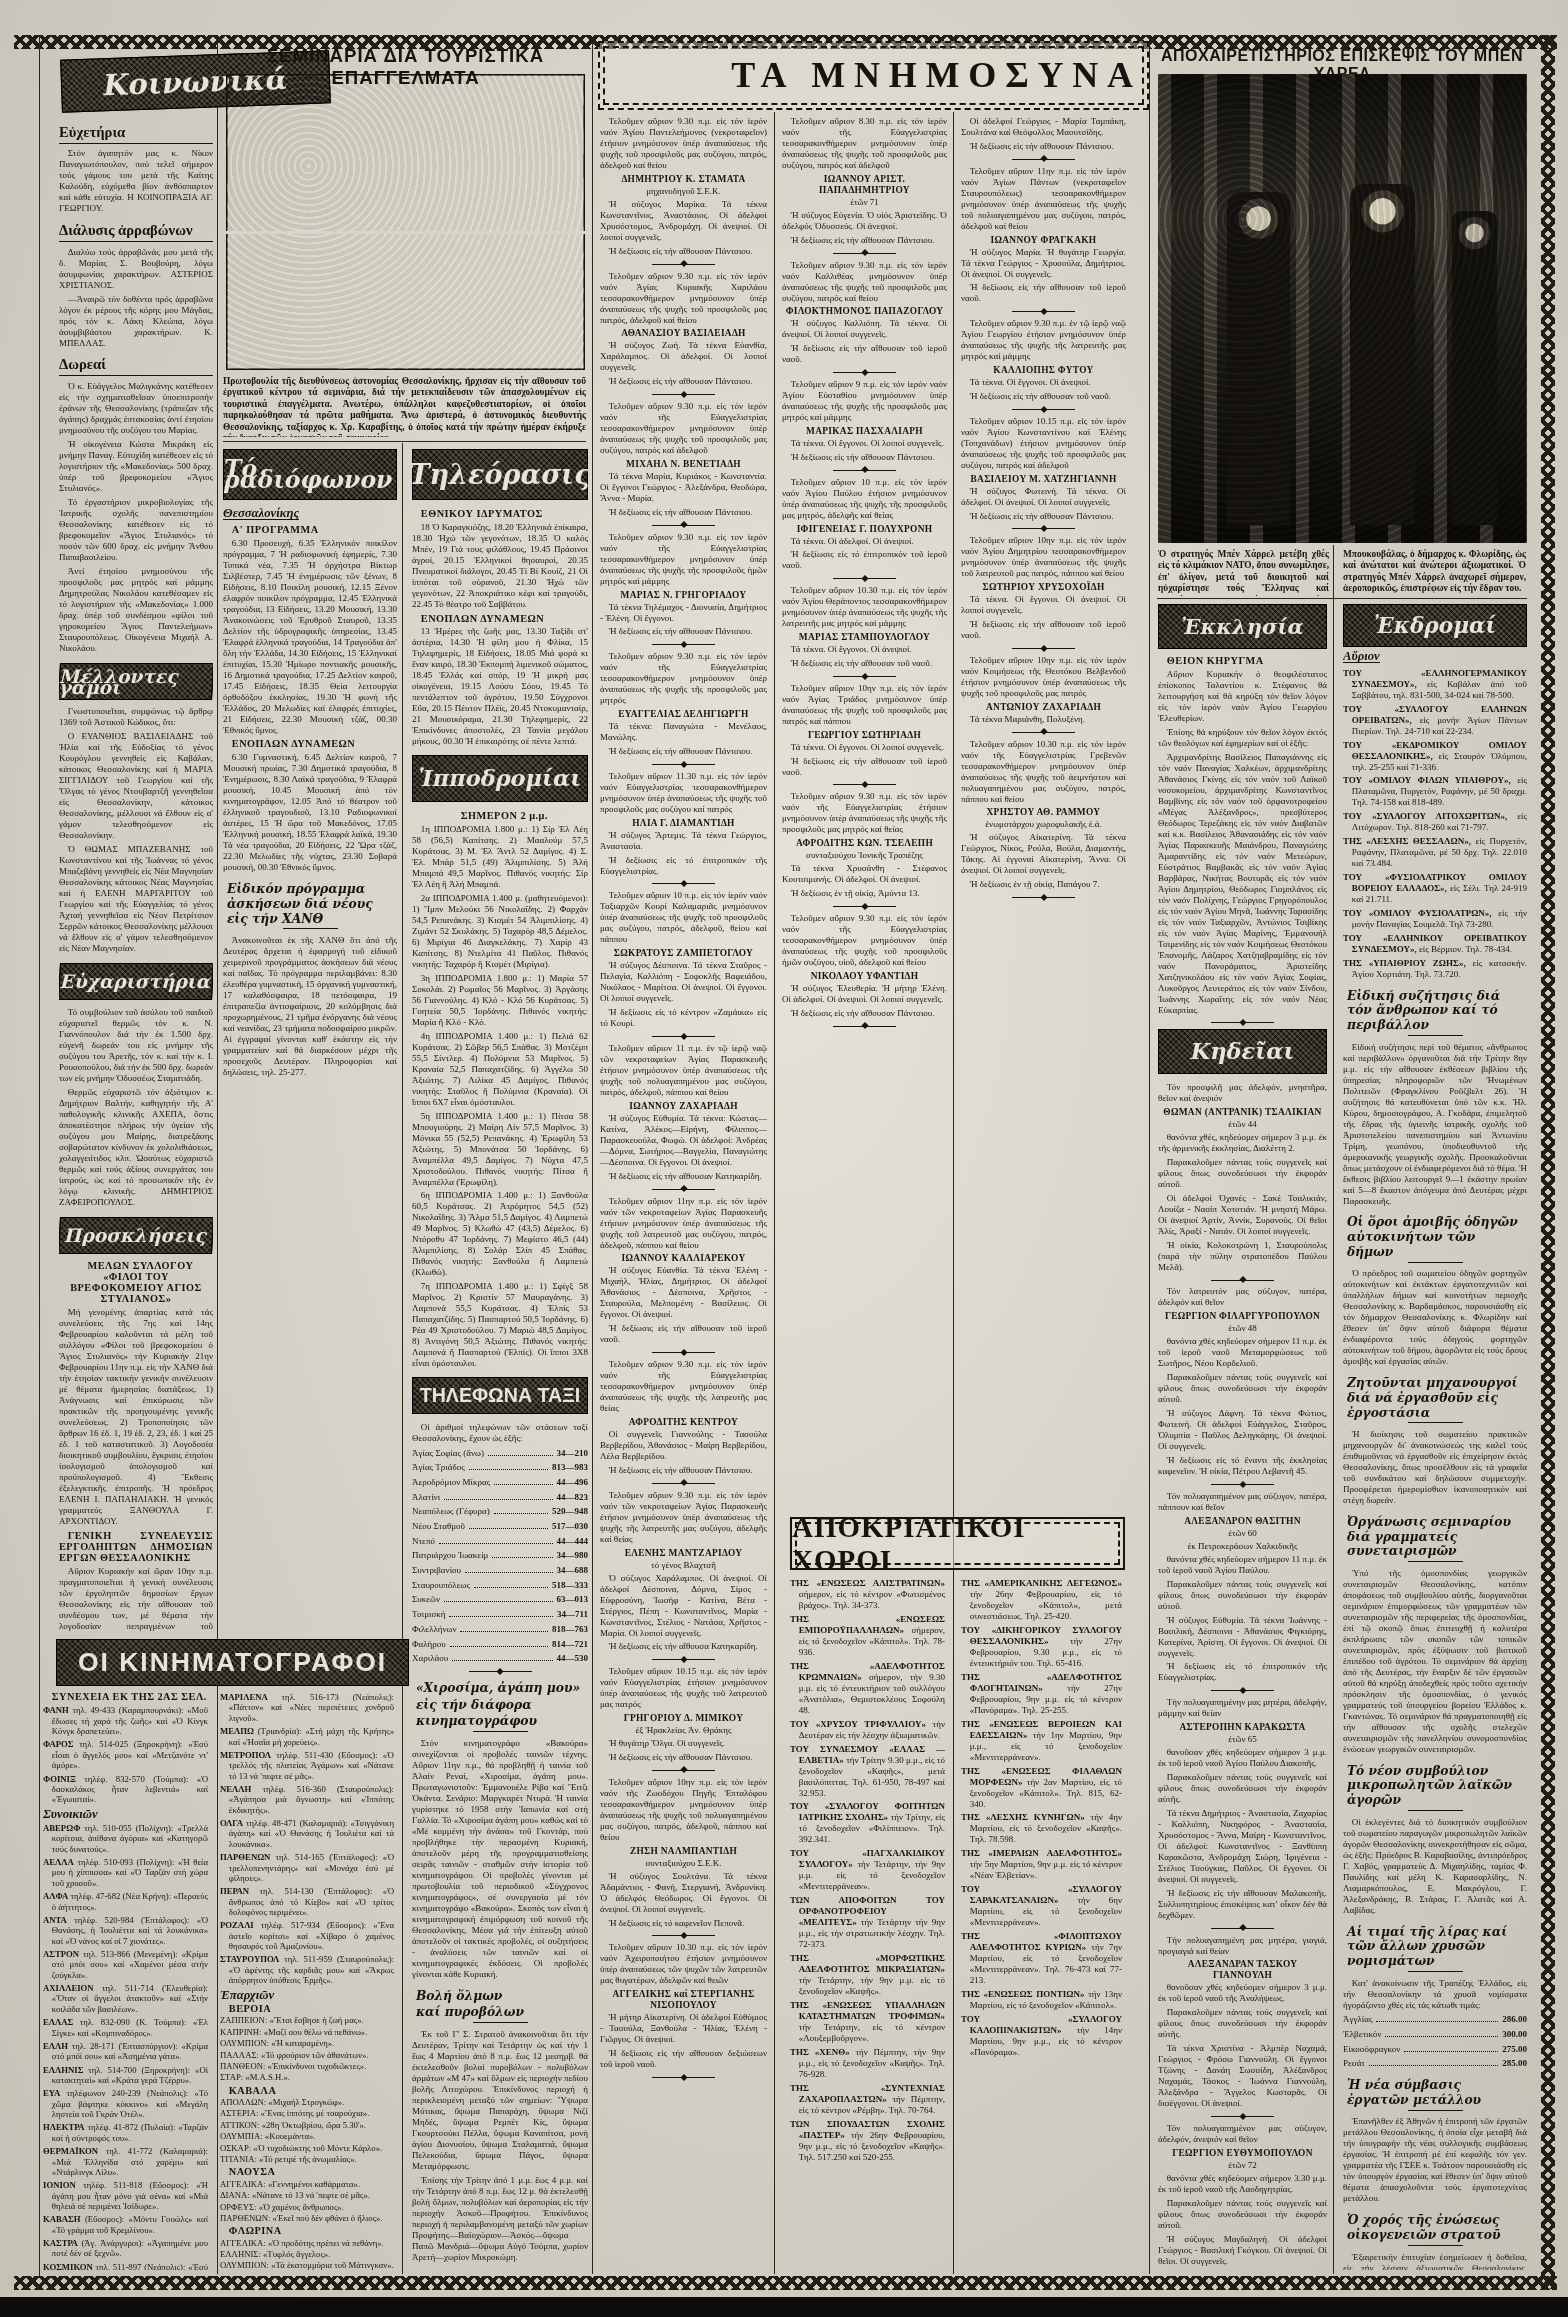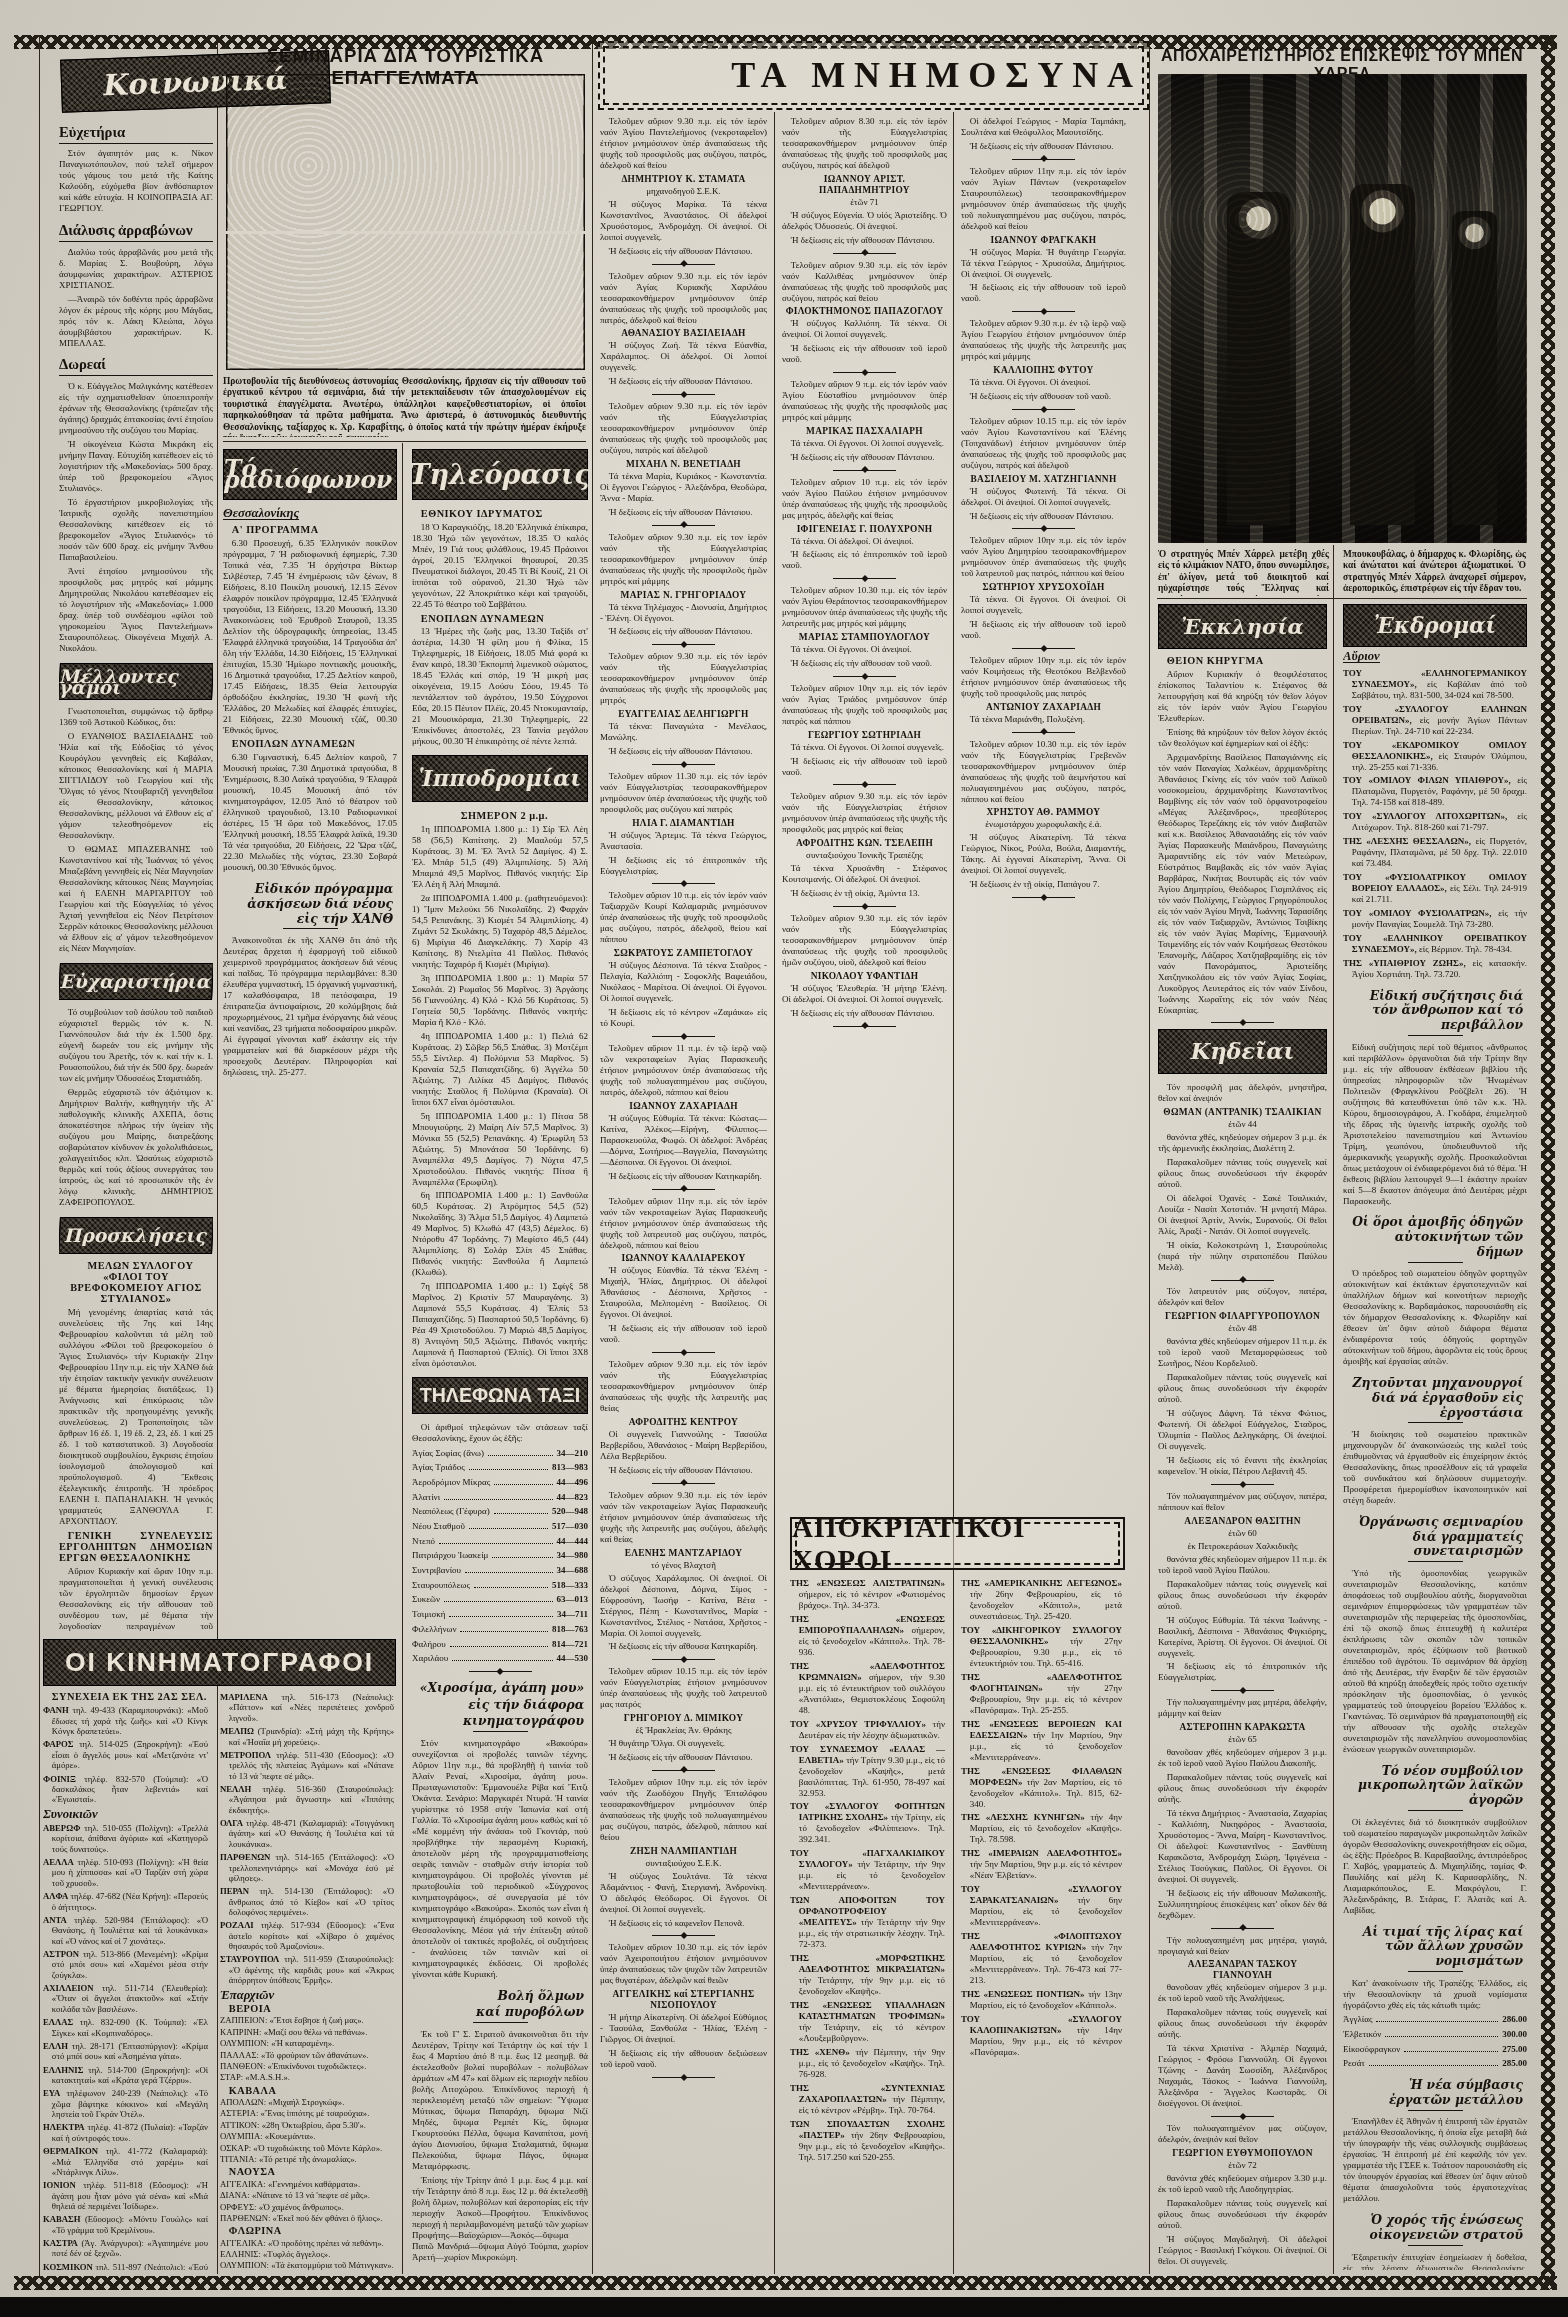--- a/index.html
+++ b/index.html
@@ -11,21 +11,21 @@
           #d8d4ca;}
   .chain{position:absolute;background:
           repeating-linear-gradient(45deg,#221d15 0 3.9px,transparent 3.9px 8.8px),
           repeating-linear-gradient(-45deg,#221d15 0 3.9px,transparent 3.9px 8.8px);}
   .vr{position:absolute;width:1px;background:#2c2619;}
   .hr{position:absolute;height:1px;background:#2c2619;}
   .col{position:absolute;font-size:9px;line-height:11px;text-align:justify;overflow:hidden;}
   .col p{margin:0 0 2.9px;text-indent:8.8px;}
   .h1{font-weight:bold;font-size:14.7px;line-height:16.7px;text-indent:0;
       border-bottom:1.7px solid #17130e;margin:7.8px 0 4.9px;padding-bottom:2px;}
-  .h2{font-weight:bold;font-size:12.3px;line-height:14.7px;text-align:right;text-indent:0;
+  .h2{font-weight:bold;font-size:12.3px;line-height:14.7px;text-align:left;text-indent:0;
       margin:8.8px 3.9px 2px;font-family:"DejaVu Serif",serif;font-style:italic;}
   .h2u{width:55px;height:0;border-top:1.5px solid #17130e;margin:2px auto 5.9px;}
   .h3{font-weight:bold;font-size:10.3px;text-indent:0;margin:5.9px 0 2.9px;letter-spacing:0.5px;}
   .h3c{font-weight:bold;font-size:10.3px;text-indent:0;margin:5.9px 0 2.9px;text-align:center;letter-spacing:0.5px;}
   .ital{font-style:italic;font-weight:bold;font-size:12.7px;}
   .blk{background:#16120c;color:#e9e4d6;border:1.5px solid #000;display:flex;align-items:center;justify-content:center;
        font-family:"DejaVu Serif",serif;font-style:italic;font-weight:bold;
        background-image:repeating-linear-gradient(45deg,rgba(238,232,216,.17) 0 2px,transparent 2px 3.9px),
                         repeating-linear-gradient(-45deg,rgba(238,232,216,.12) 0 2px,transparent 2px 3.9px);}
   .blk-in{margin:8.8px 0 6.9px;height:35px;font-size:18.6px;transform:skewX(-3deg);}
@@ -551,21 +551,21 @@
     <p>Στόν κινηματογράφο «Βακούρα» συνεχίζονται οἱ προβολές ταινιῶν τέχνης. Αὔριον 11ην π.μ., θά προβληθῇ ἡ ταινία τοῦ Ἀλαίν Ρεναί, «Χιροσίμα, ἀγάπη μου». Πρωταγωνιστοῦν: Ἐμμανουέλε Ρίβα καί Ἔιτζι Ὀκάντα. Σενάριο: Μαργκαρέτ Ντυρά. Ἡ ταινία γυρίστηκε τό 1958 στήν Ἰαπωνία καί στή Γαλλία. Τό «Χιροσίμα ἀγάπη μου» καθώς καί τό «Μέ κομμένη τήν ἀνάσα» τοῦ Γκοντάρ, πού προβλήθηκε τήν περασμένη Κυριακή, ἀποτελοῦν μέρη τῆς προγραμματισθείσης σειρᾶς ταινιῶν - σταθμῶν στήν ἱστορία τοῦ κινηματογράφου. Οἱ προβολές γίνονται μέ πρωτοβουλία τοῦ περιοδικοῦ «Σύγχρονος κινηματογράφος», σέ συνεργασία μέ τόν κινηματογράφο «Βακούρα». Σκοπός των εἶναι ἡ κινηματογραφική ἐπιμόρφωση τοῦ κοινοῦ τῆς Θεσσαλονίκης. Μέσα γιά τήν ἐπίτευξη αὐτοῦ ἀποτελοῦν οἱ τακτικές προβολές, οἱ συζητήσεις - ἀναλύσεις τῶν ταινιῶν καί οἱ κινηματογραφικές ἐκδόσεις. Οἱ προβολές γίνονται κάθε Κυριακή.</p>
     <div class="h2">Βολή ὅλμων</div>
     <div class="h2" style="margin-top:0">καί πυροβόλων</div>
     <div class="h2u"></div>
     <div>
         <p>Ἐκ τοῦ Γ' Σ. Στρατοῦ ἀνακοινοῦται ὅτι τήν Δευτέραν, Τρίτην καί Τετάρτην ὡς καί τήν 1 ἕως 4 Μαρτίου ἀπό 8 π.μ. ἕως 12 μεσημβ. θά ἐκτελεσθοῦν βολαί πυροβόλων - πολυβόλων ἁρμάτων «Μ 47» καί ὅλμων εἰς περιοχήν πεδίου βολῆς Λιτοχώρου. Ἐπικίνδυνος περιοχή ἡ περικλειομένη μεταξύ τῶν σημείων: Ὕψωμα Μύτικας, ὕψωμα Παπαράχη, ὕψωμα Νιζί Μηδές, ὕψωμα Ρεμπέτ Κίς, ὕψωμα Γκουρτσούκι Πέλλα, ὕψωμα Καναπίτσα, μονή ἁγίου Διονυσίου, ὕψωμα Σταλαματιά, ὕψωμα Πελεκούδια, ὕψωμα Πάγος, ὕψωμα Μεταμόρφωσις.</p>
         <p>Ἐπίσης τήν Τρίτην ἀπό 1 μ.μ. ἕως 4 μ.μ. καί τήν Τετάρτην ἀπό 8 π.μ. ἕως 12 μ. θά ἐκτελεσθῇ βολή ὅλμων, πολυβόλων καί ἀεροπορίας εἰς τήν περιοχήν Ἀσκοῦ—Προφήτου. Ἐπικίνδυνος περιοχή ἡ περιλαμβανομένη μεταξύ τῶν χωρίων Προφήτης—Βαϊοχώριον—Ἀσκός—ὕψωμα Παπῶ Μανδριά—ὕψωμα Αὐγό Τούμπα, χωρίον Ἀρετή—χωρίον Μικροκώμη.</p>
       </div>
   </div>
 
-  <div class="blk" style="position:absolute;left:43px;top:1639px;width:351px;height:45px;font-size:26.5px;font-style:normal;font-family:'Liberation Sans',sans-serif;letter-spacing:2px">
+  <div class="blk" style="position:absolute;left:56px;top:1639px;width:351px;height:45px;font-size:26.5px;font-style:normal;font-family:'Liberation Sans',sans-serif;letter-spacing:2px">
     <span>ΟΙ ΚΙΝΗΜΑΤΟΓΡΑΦΟΙ</span>
     </div>
   <div class="col" style="left:43px;top:1692px;width:165px;height:578px;font-size:8.7px;line-height:10.4px">
     <p class="h3" style="margin-top:0">ΣΥΝΕΧΕΙΑ ΕΚ ΤΗΣ 2ΑΣ ΣΕΛ.</p>
     <div>
       <p class="hang"><b>ΦΑΝΗ</b> <span>τηλ. 49-433 (Καραμπουρνάκι): «Μοῦ ἔδωσες τή χαρά τῆς ζωῆς» καί «Ὁ Κίνγκ Κόνγκ δραπετεύει».</span></p>
 
       <p class="hang"><b>ΦΑΡΟΣ</b> <span>τηλ. 514-025 (Ξηροκρήνη): «Ἐσύ εἶσαι ὁ ἄγγελός μου» καί «Μετζανότε ντ' ἀμόρε».</span></p>
 
       <p class="hang"><b>ΦΟΙΝΙΞ</b> <span>τηλέφ. 832-570 (Τούμπα): «Ὁ δασκαλάκος ἦταν λεβεντιά» καί «Ἐγωισταί».</span></p>

